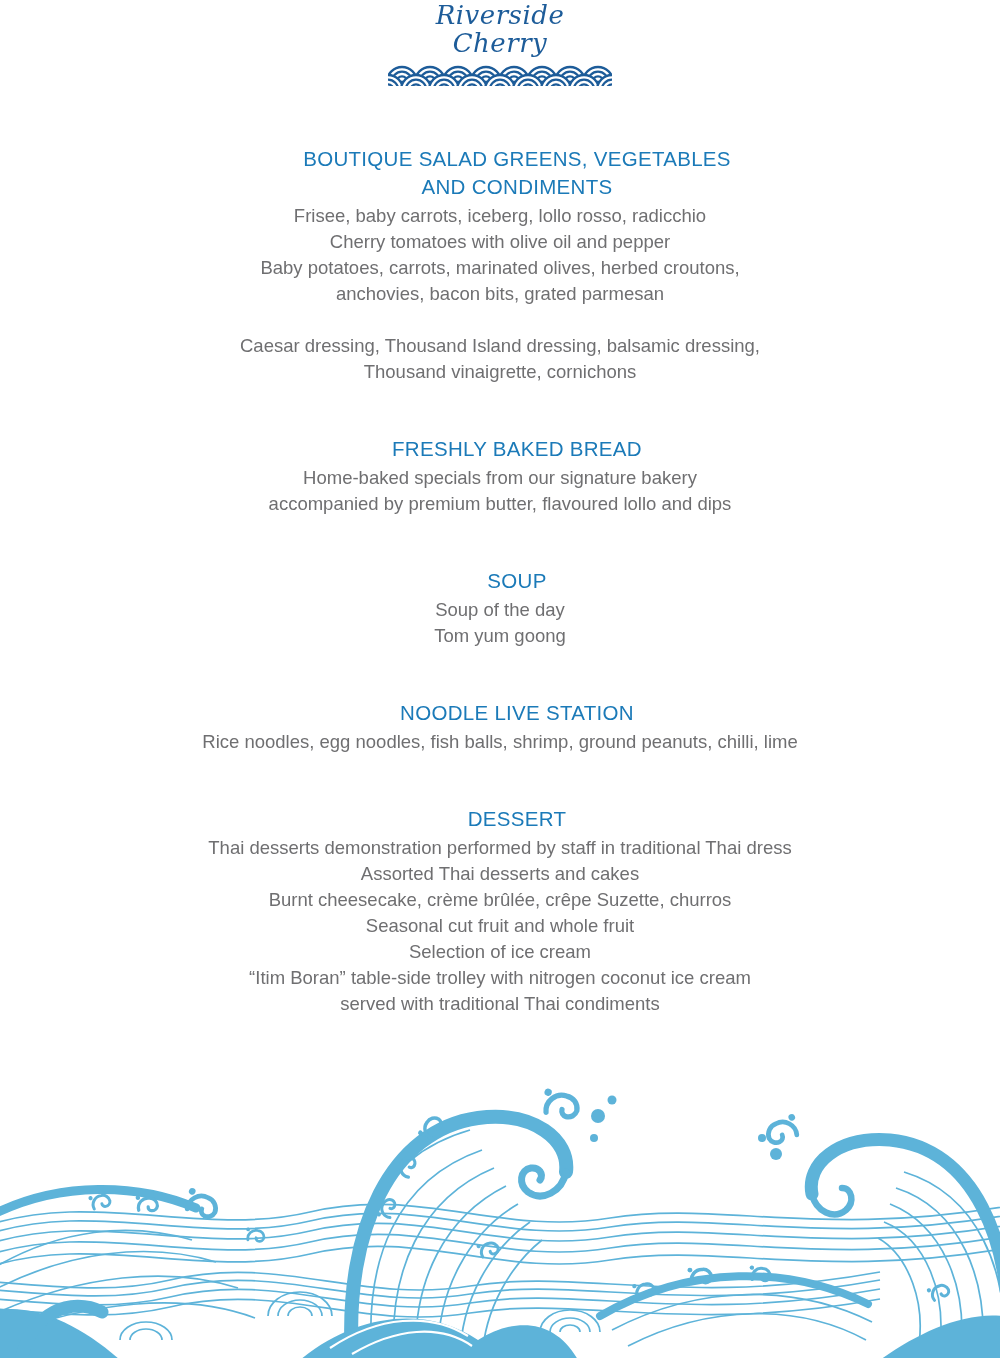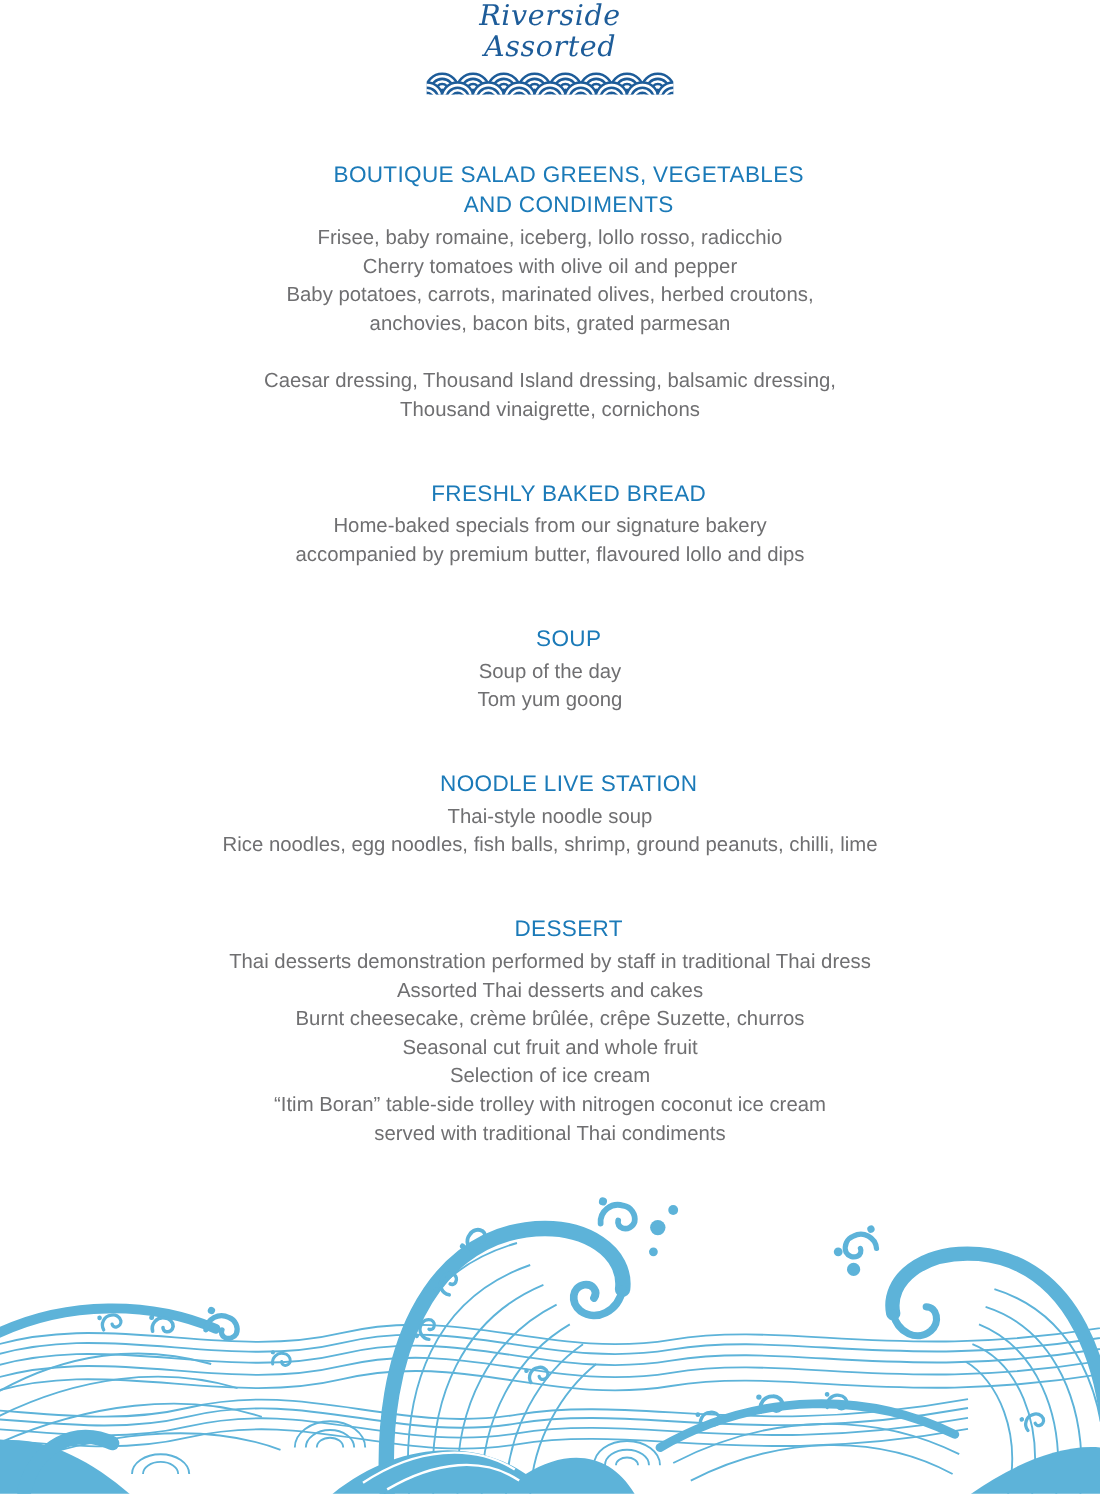--- a/index.html
+++ b/index.html
@@ -47,21 +47,21 @@
   .wvt{stroke:var(--wave-blue);fill:none;}
   .wf{fill:var(--wave-blue);}
 </style>
 </head>
 <body>
 
 <div class="page">
 
   <header class="logo">
     <div class="logo-name">Riverside</div>
-    <div class="logo-name">Assorted</div>
+    <div class="logo-name">Cherry</div>
     <svg class="divider" width="224" height="27" viewBox="0 0 224 27" aria-hidden="true">
       <defs>
         <g id="sc">
           <circle r="15" fill="#fff" class="dk" stroke-width="2.3"></circle>
           <circle r="10.3" fill="none" class="dk" stroke-width="2.3"></circle>
           <circle r="5.6" fill="none" class="dk" stroke-width="2.3"></circle>
           <circle r="1.5" class="dkf"></circle>
         </g>
       </defs>
       <g>
@@ -89,21 +89,21 @@
   </header>
 
   <main class="menu">
 
     <section>
       <h2 class="section-title">
         <div>BOUTIQUE SALAD GREENS, VEGETABLES</div>
         <div>AND CONDIMENTS</div>
       </h2>
       <div>
-        <div class="menu-line">Frisee, baby romaine, iceberg, lollo rosso, radicchio</div>
+        <div class="menu-line">Frisee, baby carrots, iceberg, lollo rosso, radicchio</div>
         <div class="menu-line">Cherry tomatoes with olive oil and pepper</div>
         <div class="menu-line">Baby potatoes, carrots, marinated olives, herbed croutons,</div>
         <div class="menu-line">anchovies, bacon bits, grated parmesan</div>
       </div>
       <div class="group2">
         <div class="menu-line">Caesar dressing, Thousand Island dressing, balsamic dressing,</div>
         <div class="menu-line">Thousand vinaigrette, cornichons</div>
       </div>
     </section>
 
@@ -114,21 +114,20 @@
     </section>
 
     <section>
       <h2 class="section-title">SOUP</h2>
       <div class="menu-line">Soup of the day</div>
       <div class="menu-line">Tom yum goong</div>
     </section>
 
     <section>
       <h2 class="section-title">NOODLE LIVE STATION</h2>
-      <div class="menu-line">Thai-style noodle soup</div>
       <div class="menu-line">Rice noodles, egg noodles, fish balls, shrimp, ground peanuts, chilli, lime</div>
     </section>
 
     <section>
       <h2 class="section-title">DESSERT</h2>
       <div class="menu-line">Thai desserts demonstration performed by staff in traditional Thai dress</div>
       <div class="menu-line">Assorted Thai desserts and cakes</div>
       <div class="menu-line">Burnt cheesecake, crème brûlée, crêpe Suzette, churros</div>
       <div class="menu-line">Seasonal cut fruit and whole fruit</div>
       <div class="menu-line">Selection of ice cream</div>

